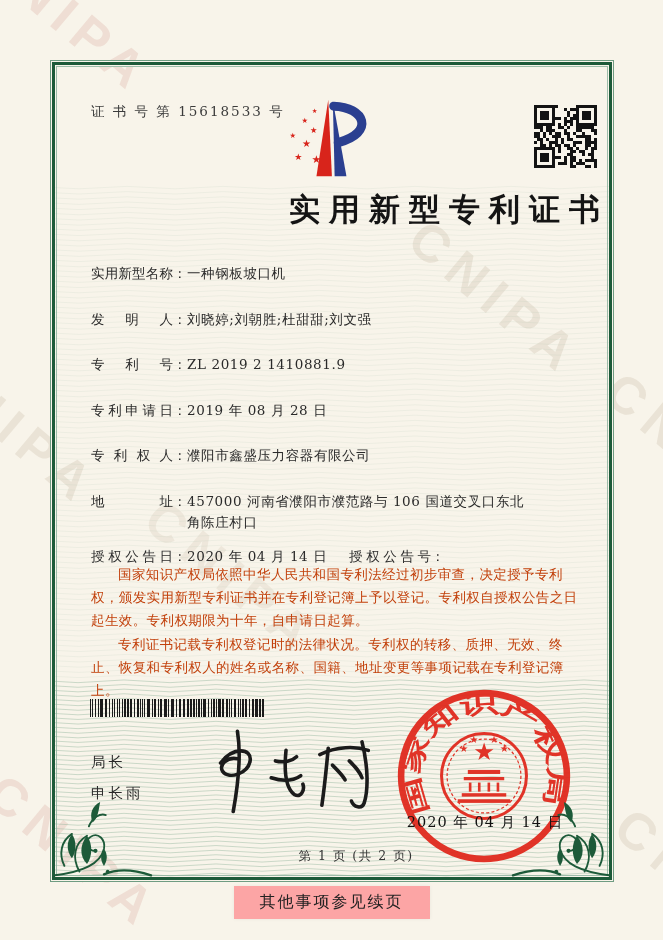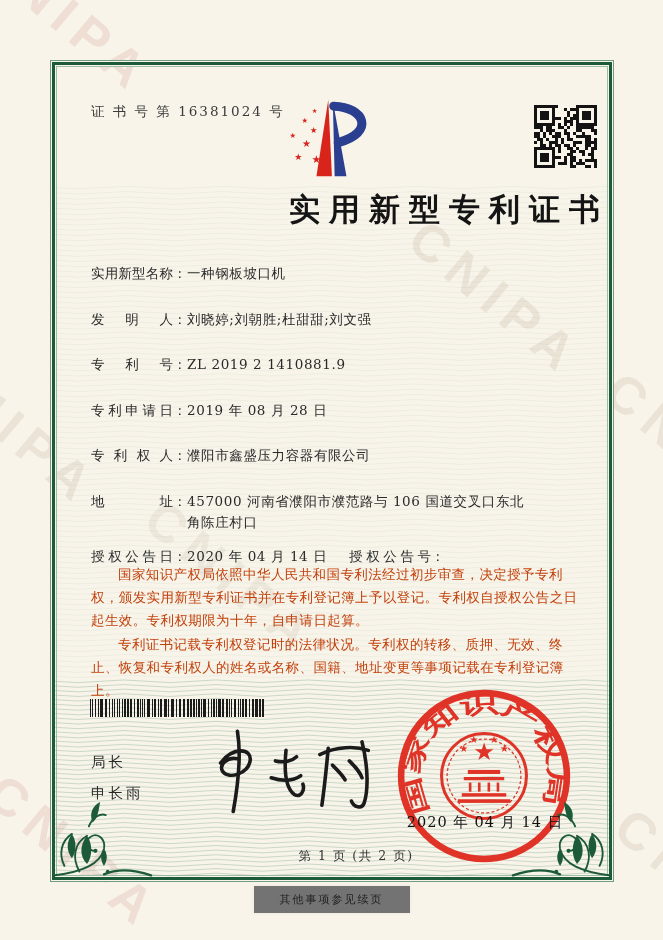--- a/index.html
+++ b/index.html
@@ -48,21 +48,21 @@
   #seal-date{position:absolute;left:330px;top:748px;width:200px;text-align:center;
              font-size:14.5px;color:#111;letter-spacing:1px;z-index:5;}
   
   .flourish{position:absolute;bottom:-3px;width:104px;height:80px;}
   #flourish-left{left:-4px;}
   #flourish-right{right:-4px;transform:scaleX(-1);}
   
   #page-info{position:absolute;left:0;right:0;top:783px;text-align:center;font-size:12.5px;
              letter-spacing:1.5px;color:#333;padding-left:48px;}
   #cont-note{position:absolute;left:50%;transform:translateX(-50%);top:886px;
-             background:#737373;padding:6px 26px;font-size:11px;letter-spacing:2px;
+             background:#fca5a5;padding:6px 26px;font-size:16px;letter-spacing:2px;
              color:#222;box-shadow:0 0 4px rgba(0,0,0,0.06);}
   svg text.star{font-family:"DejaVu Sans",sans-serif;}
 </style>
 </head>
 <body>
 
 <div id="page">
 
   <span class="wm pink" style="left:-38px;top:-14px;">CNIPA</span>
   <span class="wm" style="left:392px;top:268px;">CNIPA</span>
@@ -210,21 +210,21 @@
         <path d="M0 163.3 q23 2.7 46 0 q23 -2.7 46 0 q23 2.7 46 0 q23 -2.7 46 0 q23 2.7 46 0 q23 -2.7 46 0 q23 2.7 46 0 q23 -2.7 46 0 q23 2.7 46 0 q23 -2.7 46 0 q23 2.7 46 0 q23 -2.7 46 0 q23 2.7 46 0"></path>
         <path d="M0 167.9 q23 2.7 46 0 q23 -2.7 46 0 q23 2.7 46 0 q23 -2.7 46 0 q23 2.7 46 0 q23 -2.7 46 0 q23 2.7 46 0 q23 -2.7 46 0 q23 2.7 46 0 q23 -2.7 46 0 q23 2.7 46 0 q23 -2.7 46 0 q23 2.7 46 0"></path>
         <path d="M0 172.5 q23 2.7 46 0 q23 -2.7 46 0 q23 2.7 46 0 q23 -2.7 46 0 q23 2.7 46 0 q23 -2.7 46 0 q23 2.7 46 0 q23 -2.7 46 0 q23 2.7 46 0 q23 -2.7 46 0 q23 2.7 46 0 q23 -2.7 46 0 q23 2.7 46 0"></path>
         <path d="M0 177.1 q23 2.7 46 0 q23 -2.7 46 0 q23 2.7 46 0 q23 -2.7 46 0 q23 2.7 46 0 q23 -2.7 46 0 q23 2.7 46 0 q23 -2.7 46 0 q23 2.7 46 0 q23 -2.7 46 0 q23 2.7 46 0 q23 -2.7 46 0 q23 2.7 46 0"></path>
         <path d="M0 181.7 q23 2.7 46 0 q23 -2.7 46 0 q23 2.7 46 0 q23 -2.7 46 0 q23 2.7 46 0 q23 -2.7 46 0 q23 2.7 46 0 q23 -2.7 46 0 q23 2.7 46 0 q23 -2.7 46 0 q23 2.7 46 0 q23 -2.7 46 0 q23 2.7 46 0"></path>
         <path d="M0 186.3 q23 2.7 46 0 q23 -2.7 46 0 q23 2.7 46 0 q23 -2.7 46 0 q23 2.7 46 0 q23 -2.7 46 0 q23 2.7 46 0 q23 -2.7 46 0 q23 2.7 46 0 q23 -2.7 46 0 q23 2.7 46 0 q23 -2.7 46 0 q23 2.7 46 0"></path>
         <path d="M0 190.9 q23 2.7 46 0 q23 -2.7 46 0 q23 2.7 46 0 q23 -2.7 46 0 q23 2.7 46 0 q23 -2.7 46 0 q23 2.7 46 0 q23 -2.7 46 0 q23 2.7 46 0 q23 -2.7 46 0 q23 2.7 46 0 q23 -2.7 46 0 q23 2.7 46 0"></path>
         <path d="M0 195.5 q23 2.7 46 0 q23 -2.7 46 0 q23 2.7 46 0 q23 -2.7 46 0 q23 2.7 46 0 q23 -2.7 46 0 q23 2.7 46 0 q23 -2.7 46 0 q23 2.7 46 0 q23 -2.7 46 0 q23 2.7 46 0 q23 -2.7 46 0 q23 2.7 46 0"></path>
       </svg>
 
-    <div id="cert-no">证 书 号 第 16381024 号</div>
+    <div id="cert-no">证 书 号 第 15618533 号</div>
 
     <svg id="logo" viewBox="0 0 110 92">
       <g fill="#d8241b">
         <text class="star" x="37" y="18" font-size="7" text-anchor="middle">★</text>
         <text class="star" x="26" y="30" font-size="8" text-anchor="middle">★</text>
         <text class="star" x="36" y="41" font-size="9" text-anchor="middle">★</text>
         <text class="star" x="13" y="46" font-size="8" text-anchor="middle">★</text>
         <text class="star" x="28" y="56" font-size="11" text-anchor="middle">★</text>
         <text class="star" x="19" y="70" font-size="10" text-anchor="middle">★</text>
         <text class="star" x="39" y="73" font-size="12" text-anchor="middle">★</text>

